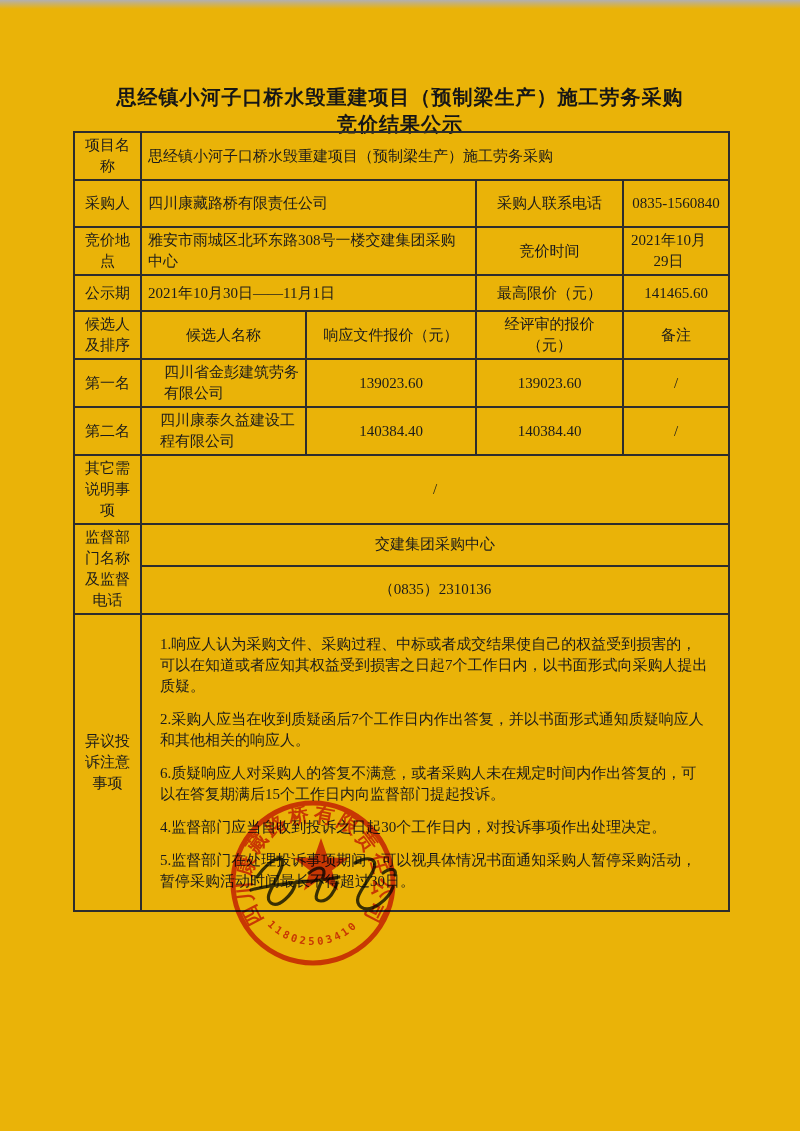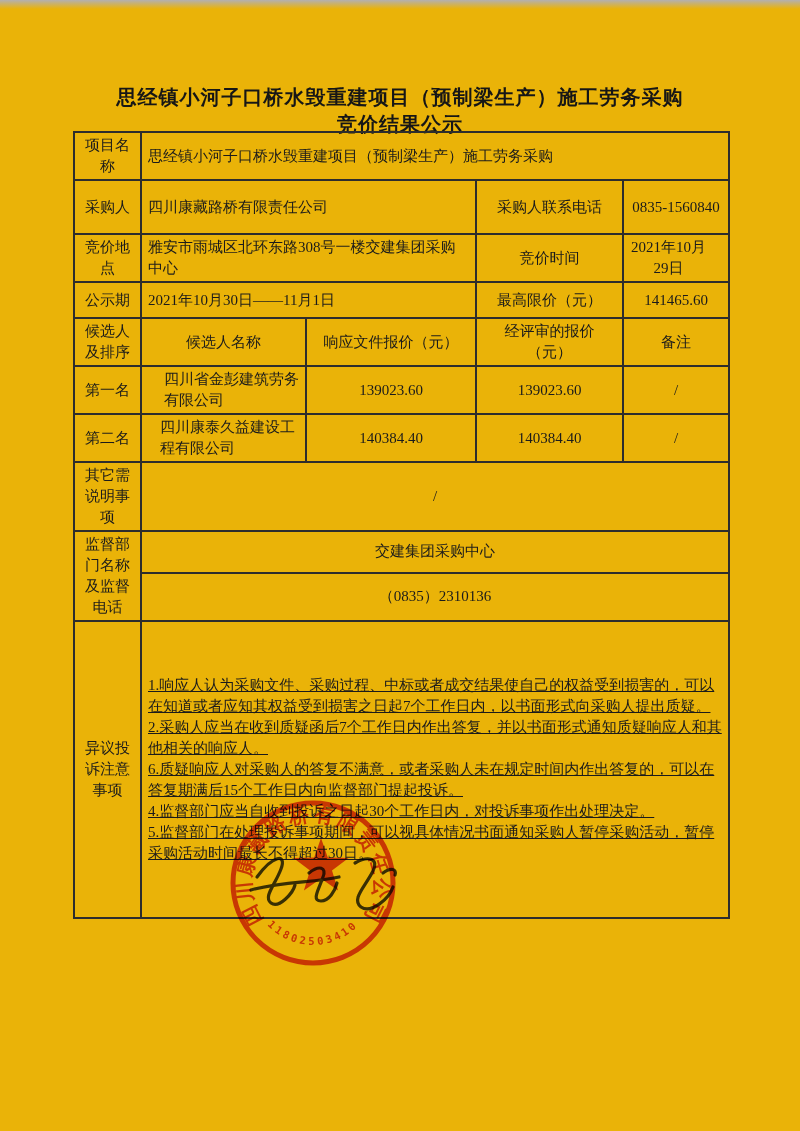--- a/index.html
+++ b/index.html
@@ -10,21 +10,21 @@
   .title{position:absolute;top:84px;left:0;width:800px;text-align:center;
     font-family:"Liberation Sans","DejaVu Sans",sans-serif;
     font-size:20px;font-weight:bold;color:#161616;line-height:27px;letter-spacing:1px;}
   table.doc{position:absolute;left:73px;top:131px;width:655px;border-collapse:collapse;table-layout:fixed;}
   table.doc td{border:2px solid #2d2d2d;font-size:15px;color:#1b1b1b;line-height:21px;
     padding:2px 6px;overflow:hidden;vertical-align:middle;}
   td.lab{padding:2px 1px 2px 4px;text-align:center;margin-left:30px;}
   td.left{text-align:left;padding-left:9px;}
   td.ctr{text-align:center;}
   td.obj{vertical-align:top;padding:58px 10px 8px 11px;text-align:left;}
-  td.obj div{margin:0;text-decoration:underline;}
+  td.obj div{margin:12px;}
   .sig-label{position:absolute;left:76px;top:873px;font-size:17px;color:#1b1b1b;letter-spacing:1px;}
   .seal{position:absolute;left:227px;top:797px;width:172px;height:172px;mix-blend-mode:multiply;opacity:.93;}
   .seal .co{font-size:20px;font-weight:bold;letter-spacing:3px;fill:#d84040;
     font-family:"Liberation Serif","DejaVu Serif",serif;}
   .seal .num{font-size:10.5px;font-weight:bold;letter-spacing:3px;fill:#d84040;
     font-family:"DejaVu Sans Mono","Liberation Mono",monospace;}
   .signature{position:absolute;left:243px;top:843px;width:175px;height:100px;mix-blend-mode:multiply;}
 </style>
 </head>
 <body>
@@ -42,21 +42,21 @@
         <col style="width:165px">
         <col style="width:170px">
       <col style="width:147px">
         <col style="width:106px">
     </colgroup>
     <tbody>
         <tr style="height:47px">
       <td class="lab">项目名称</td>
       <td class="left" colspan="4">思经镇小河子口桥水毁重建项目（预制梁生产）施工劳务采购</td>
     </tr>
-    <tr style="height:54px">
+    <tr style="height:47px">
       <td class="lab">采购人</td>
       <td class="left" colspan="2">四川康藏路桥有限责任公司</td>
       <td class="ctr">采购人联系电话</td>
       <td class="ctr">0835-1560840</td>
     </tr>
     <tr style="height:46px">
       <td class="lab">竞价地点</td>
       <td class="left" colspan="2">雅安市雨城区北环东路308号一楼交建集团采购中心</td>
       <td class="ctr">竞价时间</td>
       <td class="ctr" style="padding-left:1px;padding-right:16px">2021年10月29日</td>

